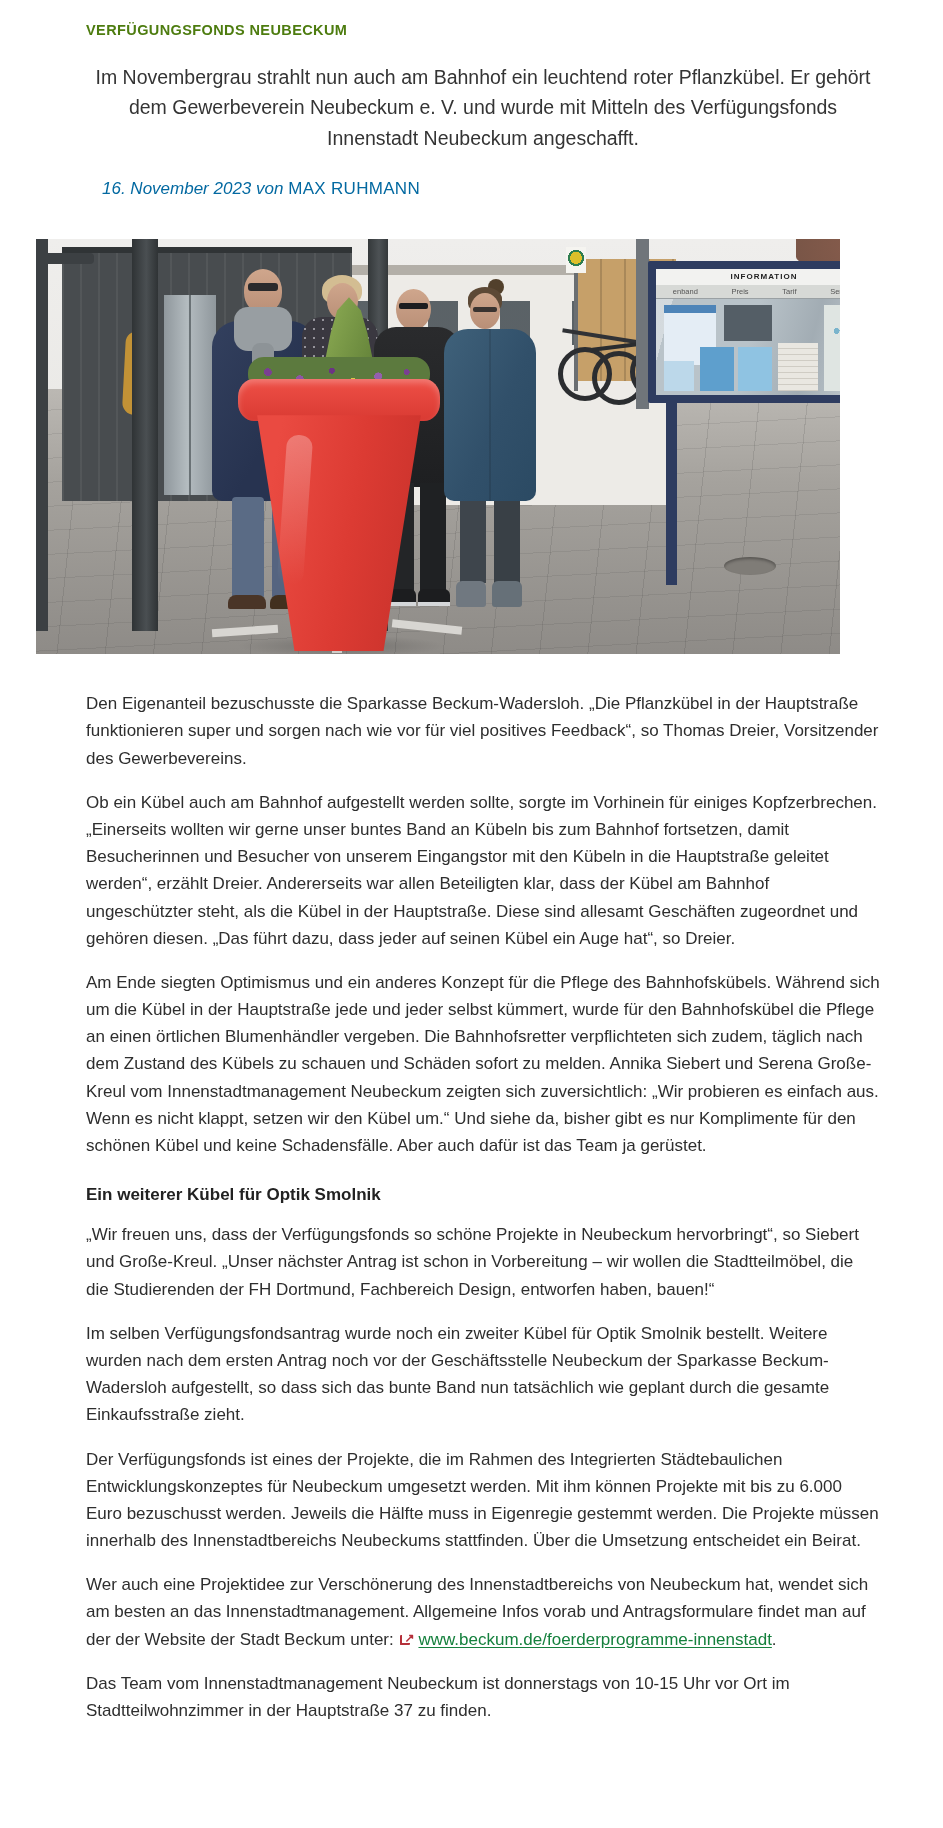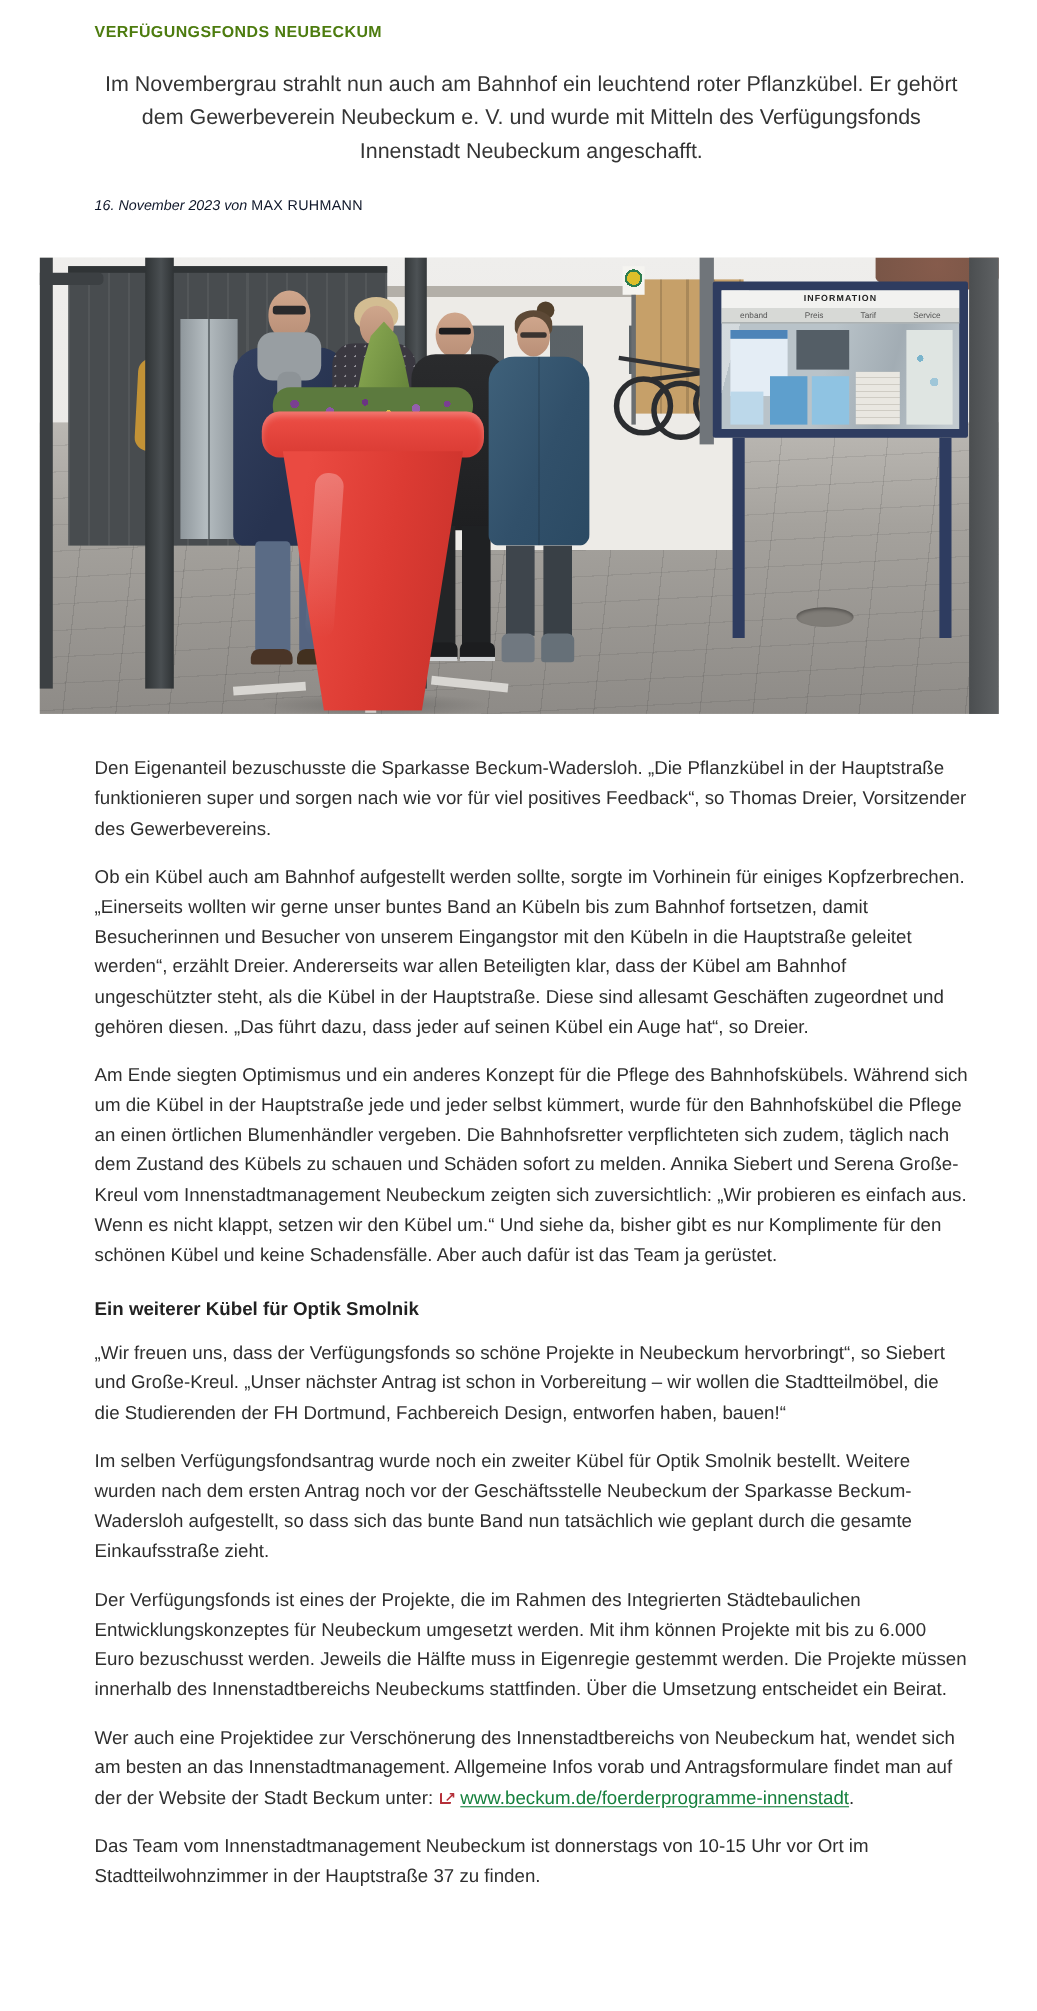--- a/index.html
+++ b/index.html
@@ -2,28 +2,28 @@
 <html lang="de"><head>
 <meta charset="utf-8">
 <style>
   html,body{margin:0;padding:0;background:#ffffff;}
   body{width:943px;font-family:"Liberation Sans",sans-serif;color:#2e2e2e;-webkit-font-smoothing:antialiased;}
   .container{width:794px;margin:0;padding:22px 63px 30px 86px;}
 
   .category{font-size:14.5px;font-weight:700;letter-spacing:.4px;color:#4d7c0f;}
   h1.title{font-size:30px;line-height:1.15;font-weight:700;color:#1d1d1d;letter-spacing:-.3px;margin:14px 0 0 0;}
   .lead{font-size:19.5px;line-height:1.56;color:#343434;margin:24px 0 0 0;text-align:center;}
-  .byline{margin:26px 0 0 0;font-size:13px;color:#0f172a;}
+  .byline{margin:26px 0 0 16px;font-size:17px;color:#0369a1;}
   .byline .it{font-style:italic;}
   .byline .author{letter-spacing:.3px;}
 
   figure.photo-fig{margin:40px 0 0 -50px;width:872px;padding:0;}
   figcaption{margin-top:10px;font-style:italic;font-size:12.8px;line-height:1.5;color:#3f3f3f;}
 
-  .photo{position:relative;width:872px;height:415px;overflow:hidden;
+  .photo{position:relative;width:804px;height:415px;overflow:hidden;
     background:linear-gradient(180deg,#efeeec 0%,#e9e8e5 55%,#e0dfdc 100%);}
   .photo div{position:absolute;}
 
   .ph-ground{left:0;top:150px;width:872px;height:265px;
     background:
       repeating-linear-gradient(96deg,rgba(50,50,50,.14) 0 1px,rgba(0,0,0,0) 1px 48px),
       repeating-linear-gradient(-3deg,rgba(50,50,50,.10) 0 1px,rgba(0,0,0,0) 1px 24px),
       linear-gradient(180deg,#bbb8b3 0%,#a5a29d 35%,#8e8b87 100%);}
   .ph-manhole{left:688px;top:318px;width:52px;height:18px;border-radius:50%;background:#7f7c77;box-shadow:inset 0 2px 3px rgba(0,0,0,.3);}
 

